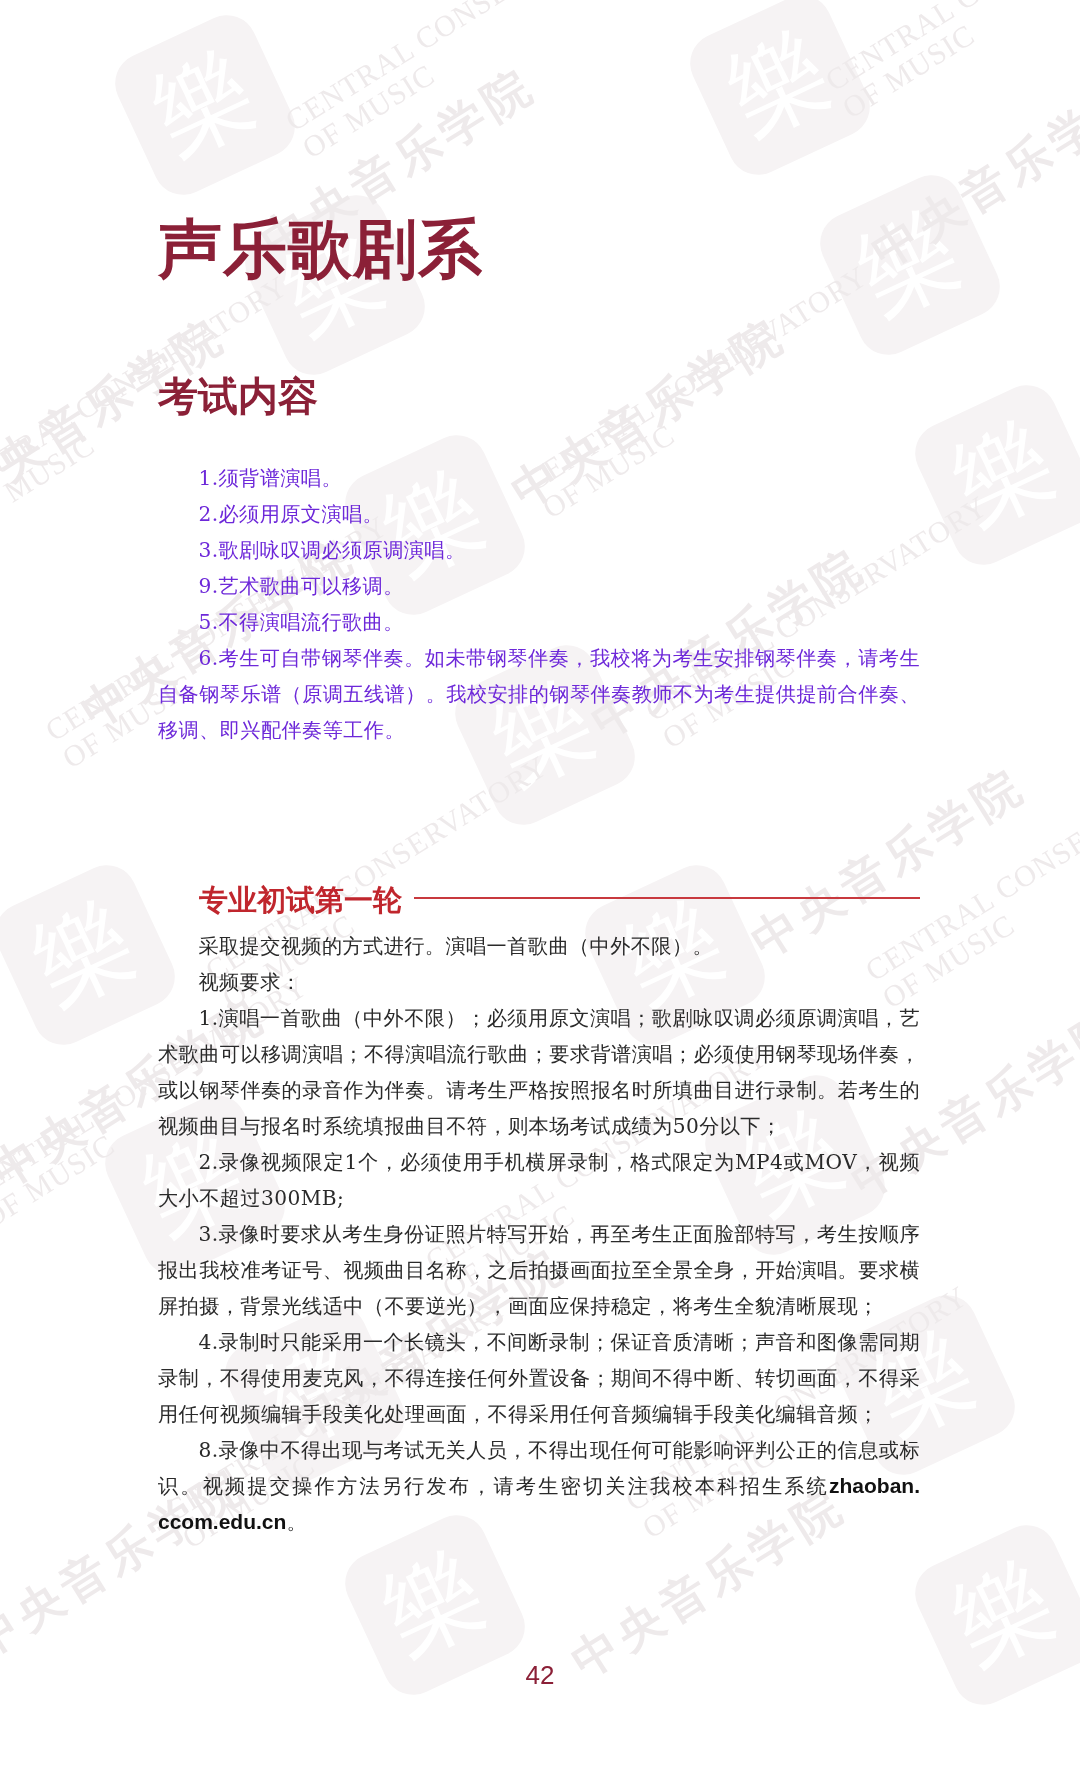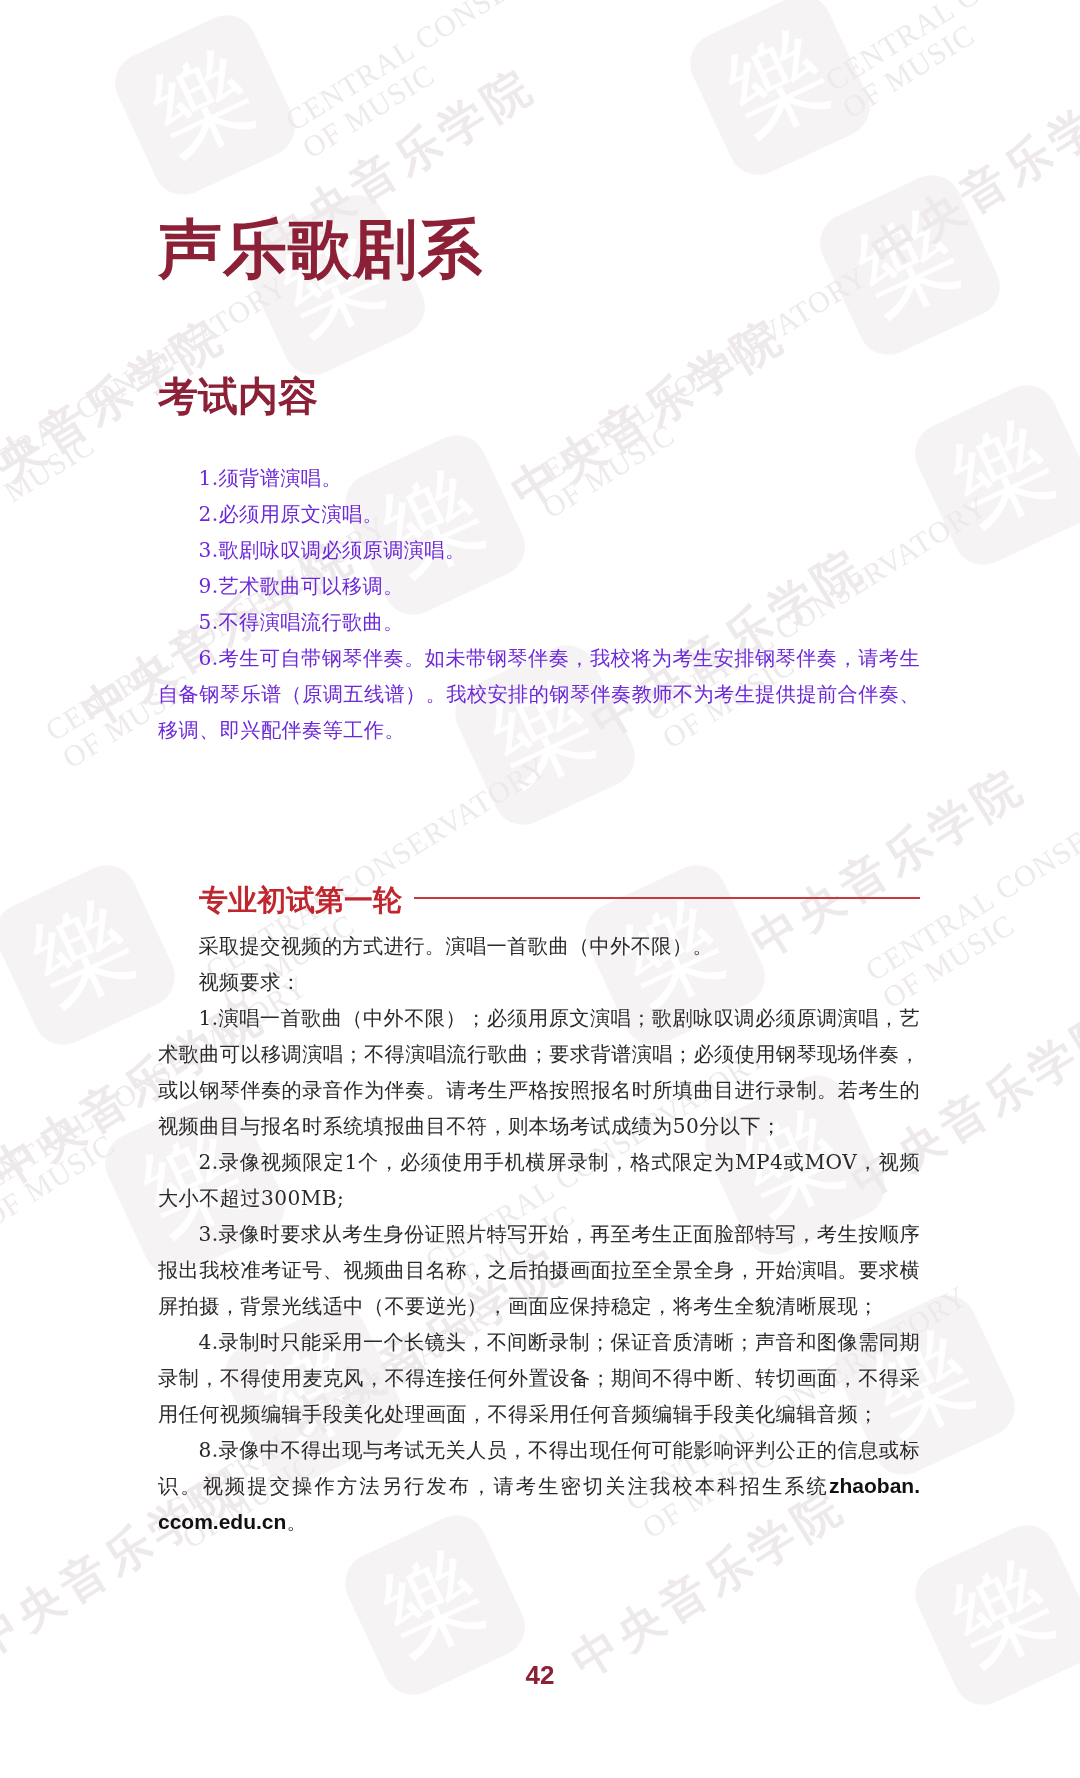--- a/index.html
+++ b/index.html
@@ -145,21 +145,21 @@
       letter-spacing: 0;
     }
 
     .page-number {
       position: absolute;
       left: 0;
       right: 0;
       top: 1660px;
       text-align: center;
       font-family: "Liberation Sans", sans-serif;
-      font-weight: bold;
+      font-weight: normal;
       font-size: 26px;
       color: #8b2037;
     }
   </style>
 </head>
 <body>
 
 <div class="watermark-layer">
   <div class="wm-tile" style="left:130px; top:30px;"></div>
   <div class="wm-tile" style="left:705px; top:10px;"></div>

